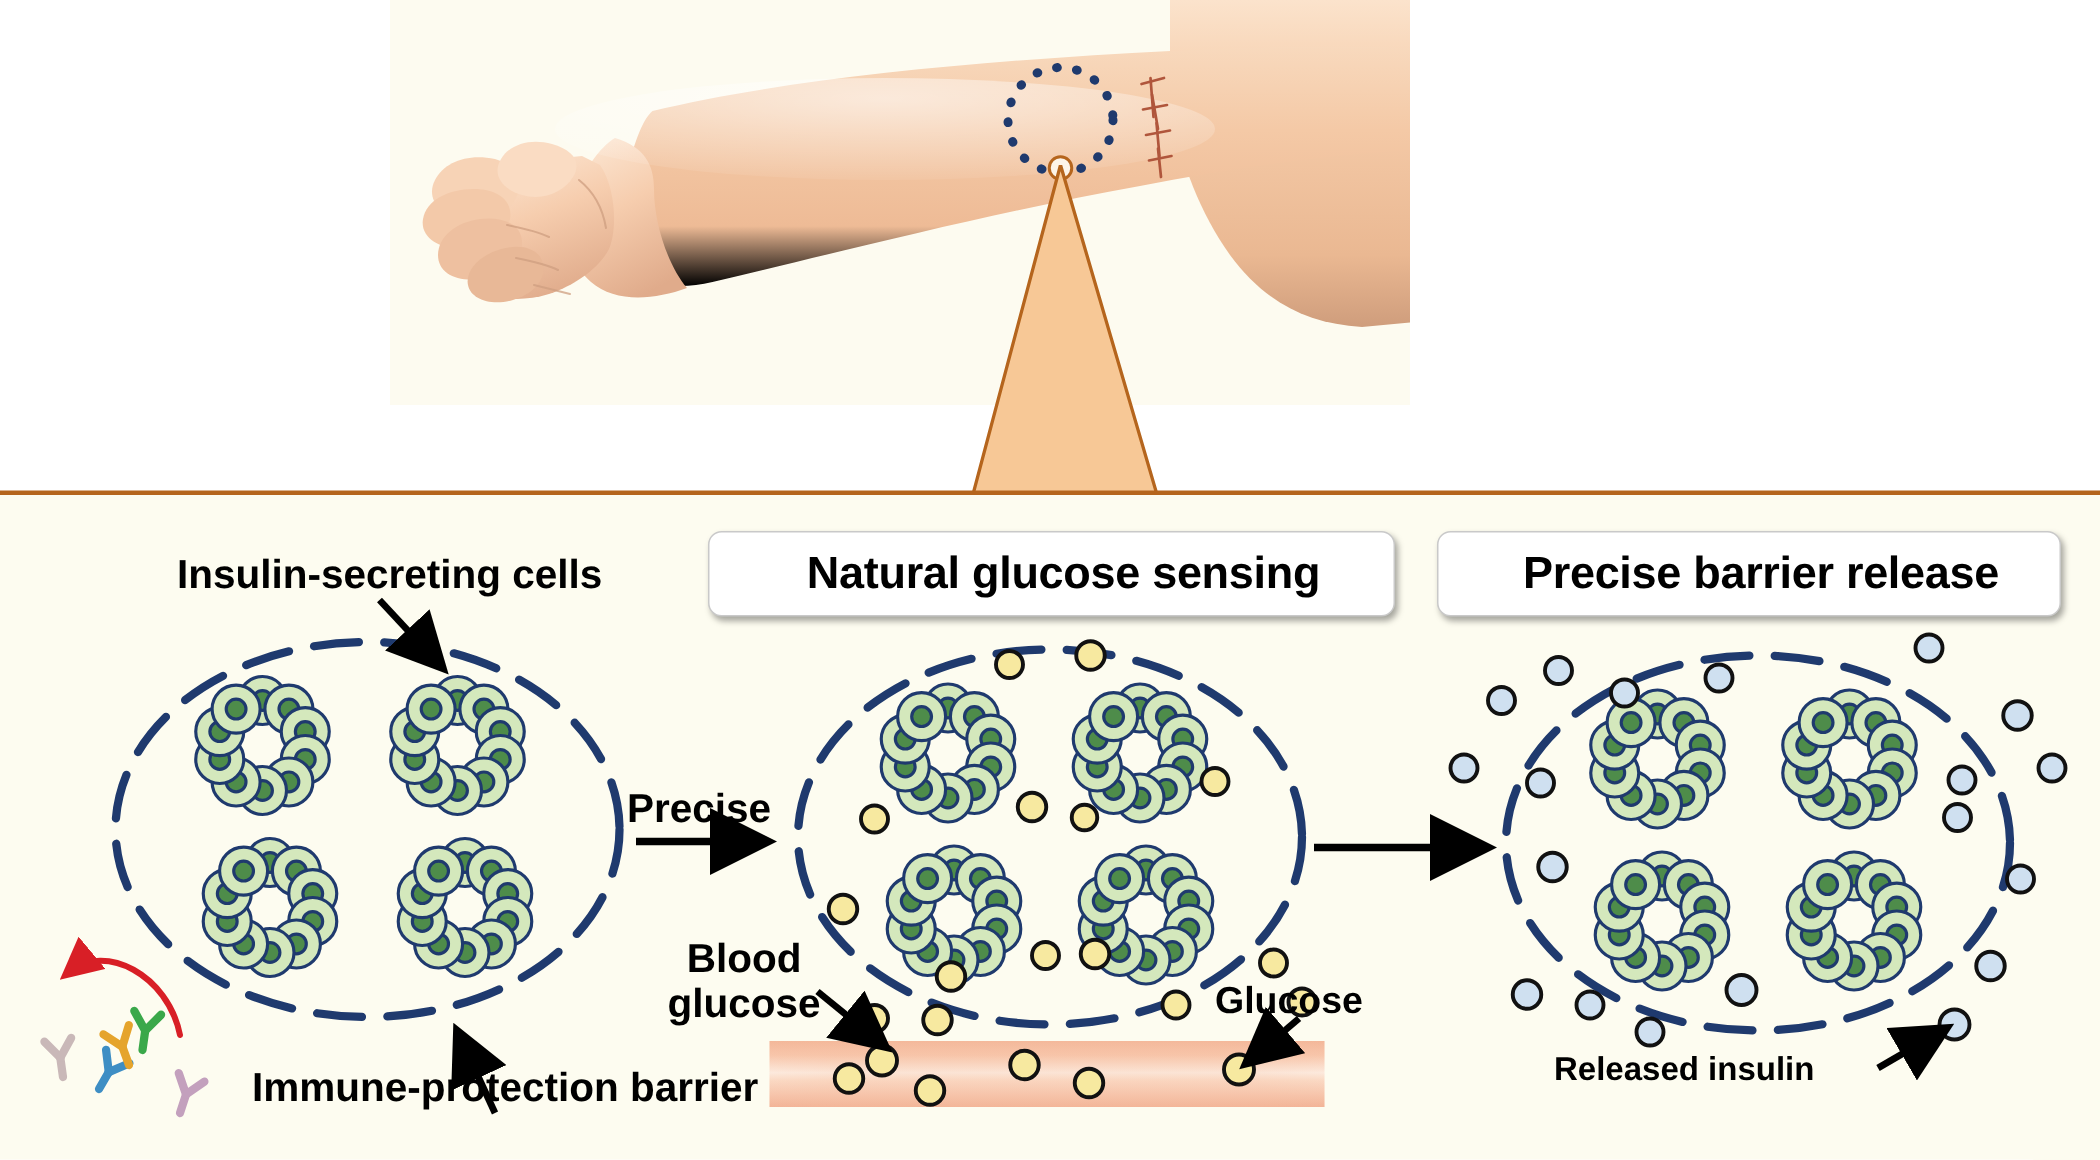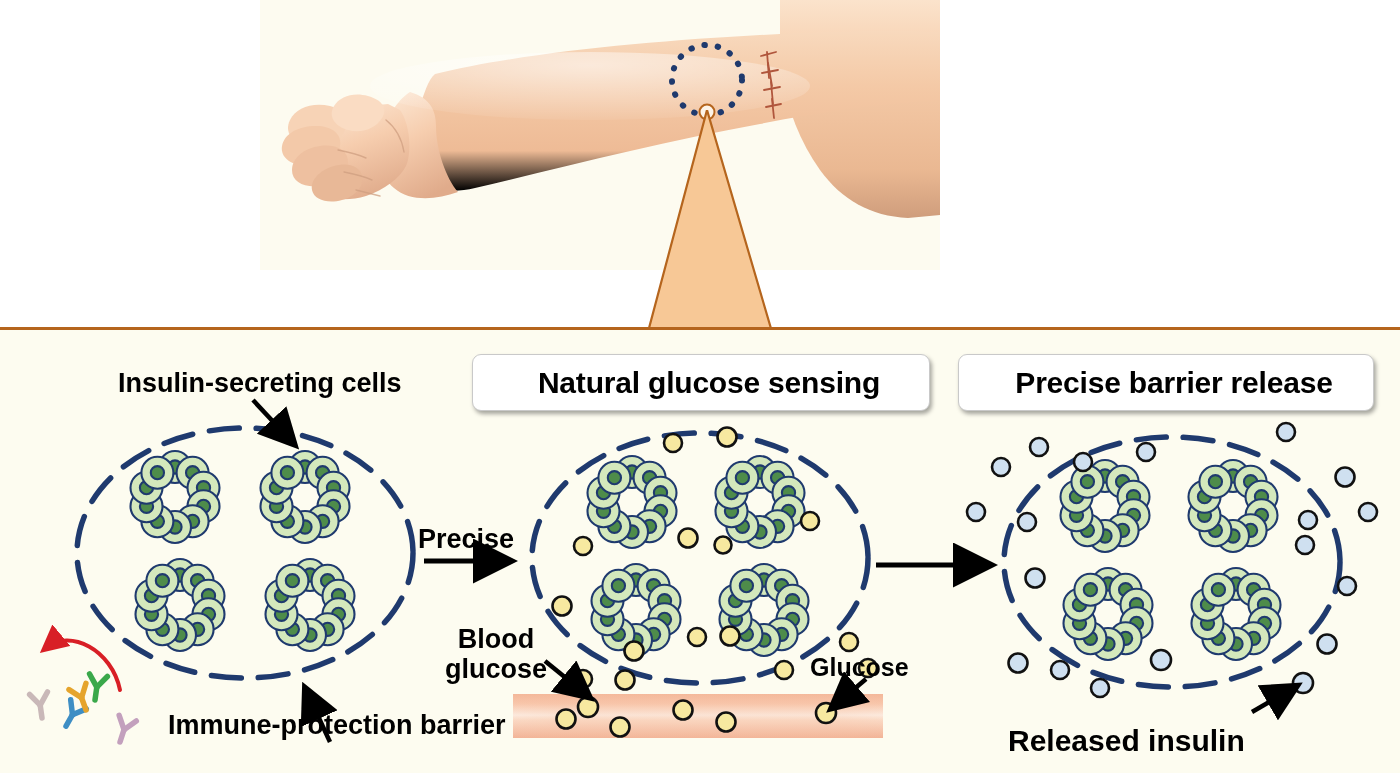--- a/index.html
+++ b/index.html
@@ -46,21 +46,21 @@
   #chip-sensing{left:472px;top:354px;width:440px;height:55px;font-size:30px;}
   #chip-release{left:958px;top:354px;width:398px;height:55px;font-size:30px;}
 
   
   .lbl{position:absolute;font-weight:bold;color:#000;white-space:nowrap;}
   #lbl-cells{left:118px;top:368px;font-size:27px;}
   #lbl-barrier{left:168px;top:710px;font-size:27px;}
   #lbl-implant{left:418px;top:524px;font-size:27px;}
   #lbl-blood{left:445px;top:624px;font-size:27px;line-height:30px;text-align:center;}
   #lbl-glucose{left:810px;top:653px;font-size:25px;}
-  #lbl-insulin{left:1008px;top:700px;font-size:30px;margin-top:24px;}
+  #lbl-insulin{left:1036px;top:700px;font-size:22px;}
 
   
   .svg-layer{position:absolute;left:0;top:0;width:1400px;height:773px;pointer-events:none;}
 </style>
 </head>
 <body>
 
 <div id="stage">
 
   <div id="photo-panel">

